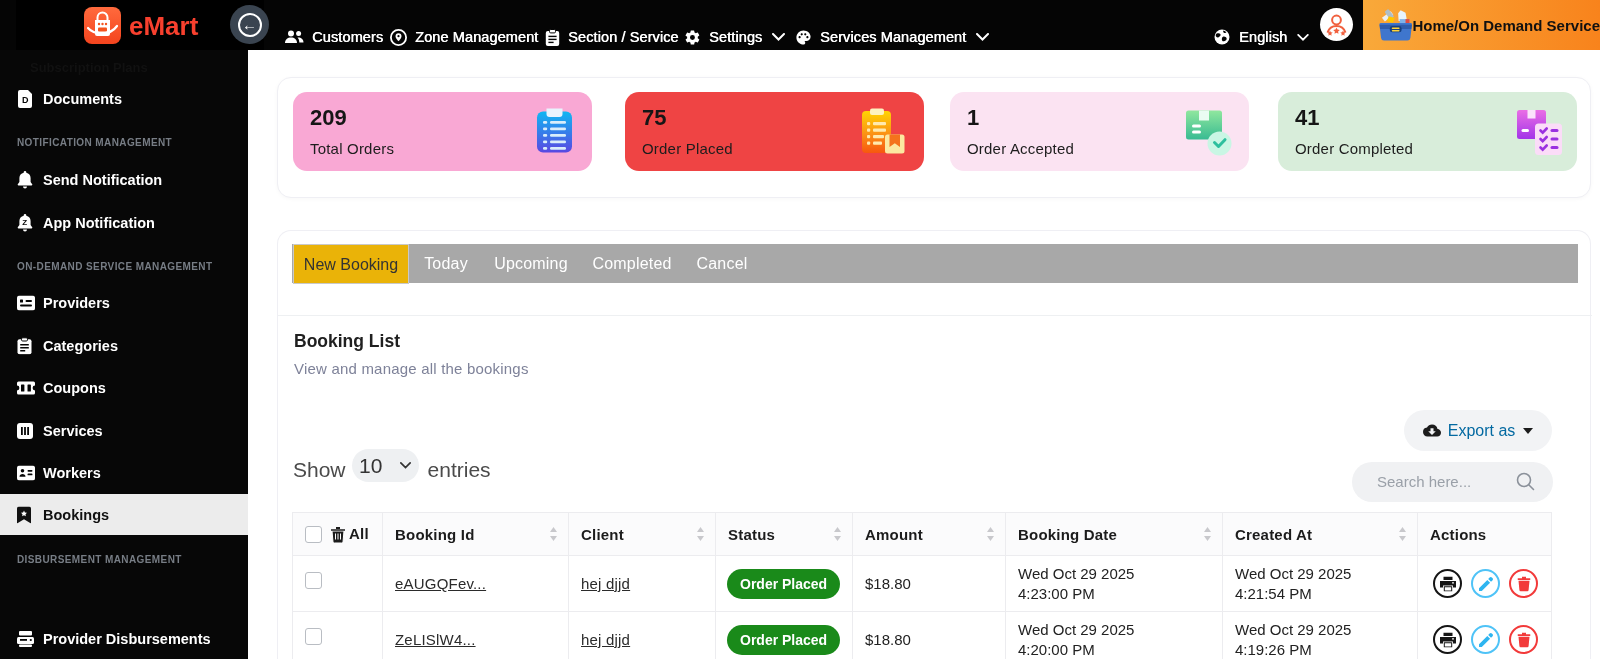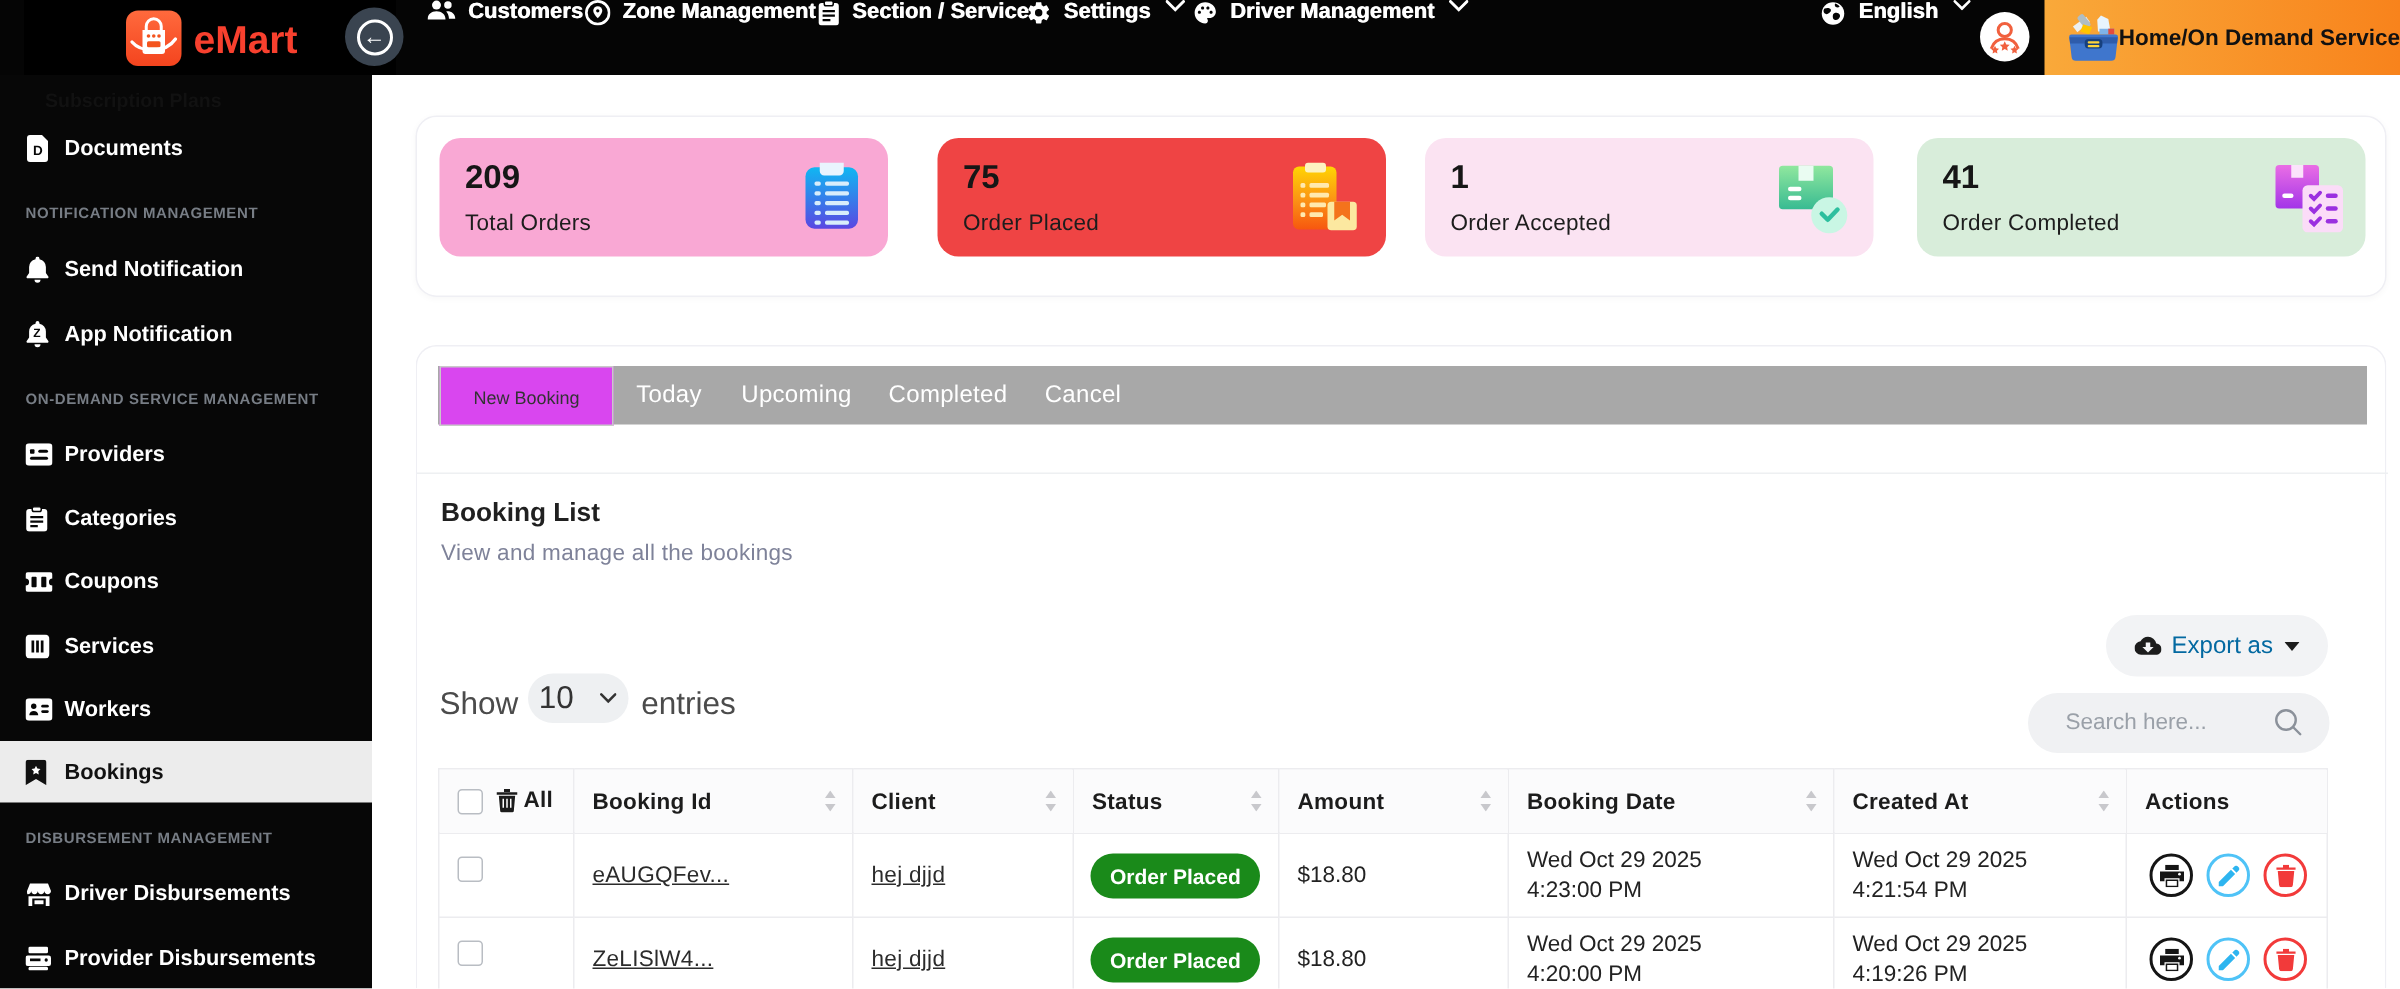--- a/index.html
+++ b/index.html
@@ -6,21 +6,21 @@
 html,body{width:1600px;height:659px;overflow:hidden}
 body{font-family:"Liberation Sans",sans-serif;background:#fff;position:relative;color:#1a1a1a}
 .abs{position:absolute}
 
 #topbar{position:absolute;left:0;top:0;width:1600px;height:50px;background:#050505}
 #logoarea{position:absolute;left:16px;top:0;width:248px;height:50px;background:#000000}
 #logobox{position:absolute;left:68px;top:7px;width:37px;height:37px;border-radius:8px;background:linear-gradient(180deg,#ff6a3d,#f4441e)}
 #logotext{position:absolute;left:113px;top:11px;font-size:26px;font-weight:bold;color:#f8402e;letter-spacing:0px}
 #backbtn{position:absolute;left:230px;top:5px;width:39px;height:39px;border-radius:50%;background:#3a4450;z-index:5}
 #backbtn .ring{position:absolute;left:7.5px;top:7.5px;width:24px;height:24px;border-radius:50%;border:2px solid #fff;color:#fff;font-size:15px;text-align:center;line-height:20px}
-.nav{position:absolute;top:0;height:50px;display:flex;align-items:flex-start;color:#fff;font-size:14.5px;font-weight:bold;letter-spacing:.1px;text-shadow:.5px 0 0 #fff}
+.nav{position:absolute;top:12px;height:50px;display:flex;align-items:center;color:#fff;font-size:14.5px;font-weight:normal;letter-spacing:.1px;text-shadow:.5px 0 0 #fff}
 .nav svg{margin-right:8px}
 .caret{margin-left:10px}
 #orangetab{position:absolute;left:1363px;top:0;width:237px;height:50px;background:linear-gradient(90deg,#f9a93a,#f8831c);display:flex;align-items:center}
 #orangetab .txt{color:#111;font-size:15px;font-weight:bold;white-space:nowrap}
 
 #sidebar{position:absolute;left:0;top:50px;width:248px;height:609px;background:#070707}
 .sitem{position:absolute;left:0;width:248px;height:42px;color:#fff;font-size:14.5px;font-weight:bold;letter-spacing:0}
 .sitem .ic{position:absolute;left:17px;top:50%;transform:translateY(-50%)}
 .sitem .tx{position:absolute;left:43px;top:50%;transform:translateY(-50%);white-space:nowrap}
 .sitem.active{background:#ececec;color:#111}
@@ -28,21 +28,21 @@
 
 #statcard{position:absolute;left:277px;top:77px;width:1314px;height:121px;background:#fff;border:1px solid #efeff4;border-radius:14px;box-shadow:0 1px 4px rgba(0,0,0,.03)}
 .stat{position:absolute;top:91px;height:79px;width:299px;border-radius:14px}
 .stat .num{position:absolute;left:17px;top:13px;font-size:22px;font-weight:bold;color:#161616}
 .stat .lbl{position:absolute;left:17px;top:48px;font-size:15px;color:#1d1d1d;letter-spacing:.2px}
 .stat svg{position:absolute;right:19px;top:17px}
 
 #bookcard{position:absolute;left:277px;top:230px;width:1314px;height:429px;background:#fff;border:1px solid #efeff4;border-radius:14px 14px 0 0;border-bottom:none}
 #tabsbar{position:absolute;left:14px;top:13px;width:1286px;height:39px;background:#a8a8a8}
 .tab{position:absolute;top:0;height:39px;line-height:39px;color:#fff;font-size:16px;text-align:center;letter-spacing:.2px}
-#tab-active{position:absolute;left:1px;top:0;width:116px;height:40px;line-height:40px;background:#d946ef;border:1px solid #c9c9c9;color:#333;font-size:12px;text-align:center}
+#tab-active{position:absolute;left:1px;top:0;width:116px;height:40px;line-height:40px;background:#eab308;border:1px solid #c9c9c9;color:#333;font-size:16px;text-align:center}
 #hdrline{position:absolute;left:0;top:84px;width:1314px;border-top:1px solid #eef0f2}
 #btitle{position:absolute;left:16px;top:100px;font-size:17.5px;font-weight:bold;color:#202020}
 #bsub{position:absolute;left:16px;top:129px;font-size:15px;color:#7e8299;letter-spacing:.2px}
 #exportbtn{position:absolute;left:1126px;top:179px;width:148px;height:41px;border-radius:21px;background:#f2f3f5;display:flex;align-items:center;justify-content:center;font-size:16px;color:#0369a1}
 #showrow{position:absolute;left:15px;top:218px;height:33px;font-size:21px;color:#4b4b4b;display:flex;align-items:flex-end}
 #selpill{display:inline-flex;align-items:center;justify-content:center;width:67px;height:33px;background:#eef0f2;border-radius:17px;margin:0 9px 0 6px;color:#333}
 #searchbox{position:absolute;left:1074px;top:231px;width:201px;height:40px;border-radius:20px;background:#f0f1f3}
 #searchbox .ph{position:absolute;left:25px;top:11px;font-size:15px;color:#9aa0a8}
 #searchbox svg{position:absolute;right:18px;top:10px}
 
@@ -123,21 +123,21 @@
     </svg>
   <span>Settings</span>
   <svg class="caret" width="13" height="8" viewBox="0 0 13 8">
       <path d="M1 1l5.5 5.5L12 1" fill="none" stroke="#fff" stroke-width="2" stroke-linecap="round"></path>
     </svg>
 </div>
 <div class="nav" style="left:795px">
   <svg width="17" height="17" viewBox="0 0 24 24">
       <path fill="#fff" d="M12 2C6.49 2 2 6.49 2 12s4.49 10 10 10c1.38 0 2.5-1.12 2.5-2.5 0-.61-.23-1.2-.64-1.67-.08-.1-.13-.21-.13-.33 0-.28.22-.5.5-.5H16c3.31 0 6-2.69 6-6 0-4.96-4.49-9-10-9zm-5.5 11c-.83 0-1.5-.67-1.5-1.5S5.67 10 6.5 10s1.5.67 1.5 1.5S7.33 13 6.5 13zm3-4C8.67 9 8 8.33 8 7.5S8.67 6 9.5 6s1.5.67 1.5 1.5S10.33 9 9.5 9zm5 0c-.83 0-1.5-.67-1.5-1.5S13.67 6 14.5 6s1.5.67 1.5 1.5S15.33 9 14.5 9zm3 4c-.83 0-1.5-.67-1.5-1.5s.67-1.5 1.5-1.5 1.5.67 1.5 1.5-.67 1.5-1.5 1.5z"></path>
     </svg>
-  <span>Driver Management</span>
+  <span>Services Management</span>
   <svg class="caret" width="13" height="8" viewBox="0 0 13 8">
       <path d="M1 1l5.5 5.5L12 1" fill="none" stroke="#fff" stroke-width="2" stroke-linecap="round"></path>
     </svg>
 </div>
 <div class="nav" style="left:1213px">
   <svg width="18" height="18" viewBox="0 0 24 24">
       <circle cx="12" cy="12" r="10" fill="#fff"></circle>
       <path fill="#050505" d="M4.5 7.5c1.8-.6 4.2-.9 5.3.6 1.1 1.6-.4 3.3-2.3 4.2-1.9.9-3.8-.4-3.9-2.2-.05-1 .3-2 .9-2.6z"></path>
       <path fill="#050505" d="M13.5 11.5c2.6-.4 5.2 1 4.7 3.2-.5 2.1-2.8 3.6-4.9 2.8-2.1-.8-1.9-5.6.2-6z"></path>
       <path fill="#050505" d="M14 3.2c1.6.5 3 1.5 3.9 2.8-.9.7-2.4.9-3.4.2-1-.7-1.2-2.2-.5-3z"></path>
@@ -258,29 +258,20 @@
     <span class="tx">Workers</span>
   </div>
   <div class="sitem active" style="top:444px;height:41px">
     <svg class="ic" width="14" height="17" viewBox="0 0 14 17">
         <path d="M0 2a2 2 0 0 1 2-2h10a2 2 0 0 1 2 2v15l-7-4.2L0 17z" fill="#111"></path>
         <path d="M7 4l.9 1.9 2.1.3-1.5 1.5.35 2.1L7 8.8l-1.85 1 .35-2.1-1.5-1.5 2.1-.3z" fill="#fff"></path>
       </svg>
     <span class="tx">Bookings</span>
   </div>
   <div class="shead" style="top:504px">DISBURSEMENT MANAGEMENT</div>
-  <div class="sitem" style="top:525px">
-    <svg class="ic" width="18" height="16" viewBox="0 0 18 16">
-        <path d="M1 6l2-5h12l2 5c0 1.2-1 2.2-2.2 2.2S12.6 7.2 12.6 6c0 1.2-1 2.2-2.2 2.2S8.2 7.2 8.2 6c0 1.2-1 2.2-2.2 2.2S3.8 7.2 3.8 6C3.8 7.2 2.8 8.2 1.6 8.2 1.3 8.2 1 8.1 1 6z" fill="#fff"></path>
-        <path d="M2 9.5h14V16H2z" fill="#fff"></path>
-        <rect x="4.5" y="11" width="9" height="5" fill="#070707"></rect>
-        <rect x="6" y="12.2" width="6" height="2.6" fill="#fff"></rect>
-      </svg>
-    <span class="tx">Driver Disbursements</span>
-  </div>
   <div class="sitem" style="top:568px">
     <svg class="ic" width="17" height="16" viewBox="0 0 17 16">
         <rect x="2" y="0" width="13" height="4.5" rx="1" fill="#fff"></rect>
         <rect x="0" y="6" width="17" height="7" rx="1.5" fill="#fff"></rect>
         <rect x="3" y="8" width="7" height="1.8" fill="#070707"></rect>
         <circle cx="13.8" cy="9" r="1.1" fill="#070707"></circle>
         <rect x="2" y="13.5" width="13" height="2.5" rx="1" fill="#fff"></rect>
       </svg>
     <span class="tx">Provider Disbursements</span>
   </div>

